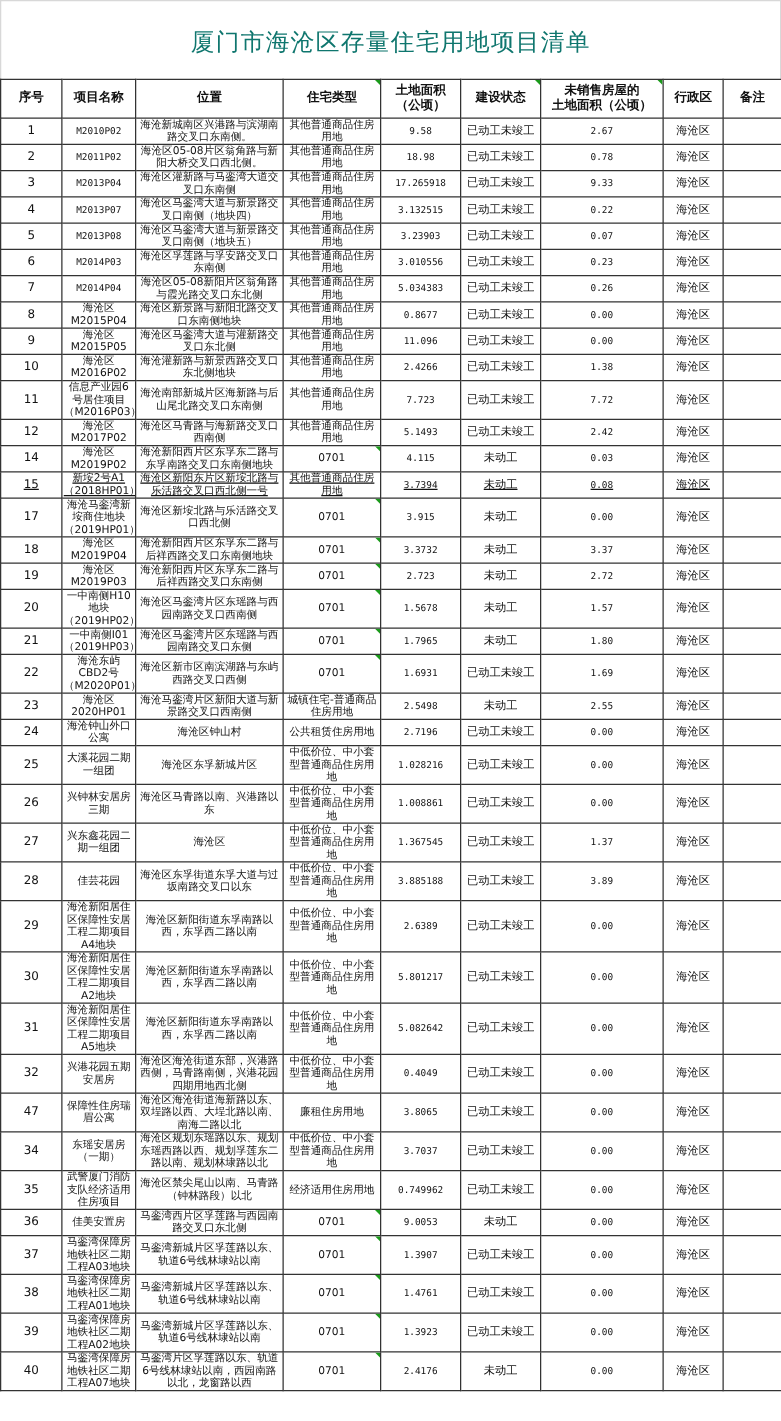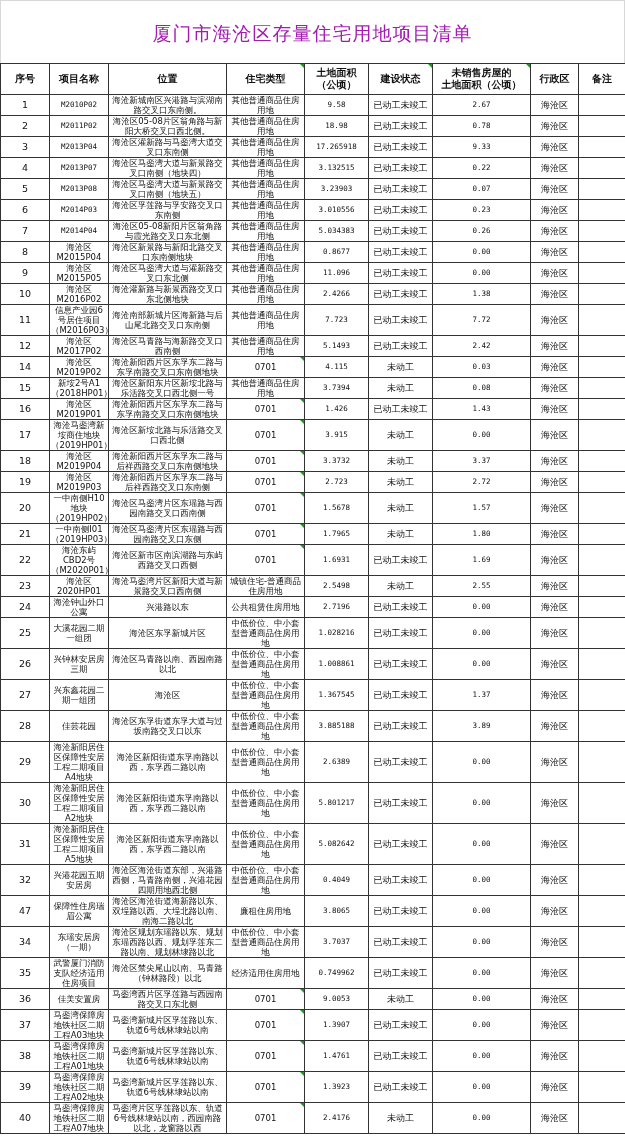--- a/index.html
+++ b/index.html
@@ -1,19 +1,19 @@
 <!DOCTYPE html>
 <html><head>
 <meta charset="utf-8">
 <style>
   html, body { margin: 0; padding: 0; background: #ffffff; }
   body { width: 625px; height: 1137px; overflow: hidden; font-family: "DejaVu Sans", "Liberation Sans", sans-serif; color: #111; }
   .sheet { position: relative; width: 625px; height: 1137px; }
   .title-area { height: 63px; display: flex; align-items: center; justify-content: center; border-top: 1px solid #d8d8d8; border-left: 1px solid #d8d8d8; border-right: 1px solid #d8d8d8; box-sizing: border-box; }
-  .title { font-size: 19px; letter-spacing: 1px; padding-top: 4px; color: #a21caf; }
+  .title { font-size: 19px; letter-spacing: 1px; padding-top: 4px; color: #0f766e; }
   table { border-collapse: collapse; table-layout: fixed; width: 625px; }
   td, th { border: 1px solid #333; padding: 0 1px; text-align: center; vertical-align: middle; overflow: hidden; line-height: 10px; font-size: 8.5px; font-weight: normal; }
   th { font-weight: bold; font-size: 10px; line-height: 12px; height: 30px; }
   td.num { font-size: 9.5px; }
   td.mono { font-family: "DejaVu Sans Mono", "Liberation Mono", monospace; font-size: 7.5px; }
   td.status, td.district { font-size: 9px; }
   .note-mark { position: relative; }
   .note-mark::after { content: ""; position: absolute; top: 0; right: 0; width: 0; height: 0; border-top: 4px solid #1a9a1a; border-left: 4px solid transparent; }
 </style>
 </head>
@@ -185,39 +185,28 @@
           <td class="num">14</td>
           <td>海沧区 M2019P02</td>
           <td>海沧新阳西片区东孚东二路与东孚南路交叉口东南侧地块</td>
           <td class="note-mark">0701</td>
           <td class="mono">4.115</td>
           <td class="status">未动工</td>
           <td class="mono">0.03</td>
           <td class="district">海沧区</td>
           <td></td>
         </tr>
-        <tr style="height: 21px;">
+        <tr style="height: 21px; text-decoration: underline;">
           <td class="num">15</td>
           <td>新垵2号A1（2018HP01）</td>
           <td>海沧区新阳东片区新垵北路与乐活路交叉口西北侧一号</td>
           <td>其他普通商品住房用地</td>
           <td class="mono">3.7394</td>
           <td class="status">未动工</td>
           <td class="mono">0.08</td>
-          <td class="district">海沧区</td>
-          <td></td>
-        </tr>
-        <tr style="height: 20px;">
-          <td class="num">16</td>
-          <td>海沧区 M2019P01</td>
-          <td>海沧新阳西片区东孚东二路与东孚南路交叉口东南侧地块</td>
-          <td class="note-mark">0701</td>
-          <td class="mono">1.426</td>
-          <td class="status">已动工未竣工</td>
-          <td class="mono">1.43</td>
           <td class="district">海沧区</td>
           <td></td>
         </tr>
         <tr style="height: 31px;">
           <td class="num">17</td>
           <td>海沧马銮湾新垵商住地块（2019HP01）</td>
           <td>海沧区新垵北路与乐活路交叉口西北侧</td>
           <td class="note-mark">0701</td>
           <td class="mono">3.915</td>
           <td class="status">未动工</td>
@@ -287,21 +276,21 @@
           <td>城镇住宅-普通商品住房用地</td>
           <td class="mono">2.5498</td>
           <td class="status">未动工</td>
           <td class="mono">2.55</td>
           <td class="district">海沧区</td>
           <td></td>
         </tr>
         <tr style="height: 20px;">
           <td class="num">24</td>
           <td>海沧钟山外口公寓</td>
-          <td>兴港路以东</td>
+          <td>海沧区钟山村</td>
           <td>公共租赁住房用地</td>
           <td class="mono">2.7196</td>
           <td class="status">已动工未竣工</td>
           <td class="mono">0.00</td>
           <td class="district">海沧区</td>
           <td></td>
         </tr>
         <tr style="height: 20px;">
           <td class="num">25</td>
           <td>大溪花园二期一组团</td>
@@ -309,21 +298,21 @@
           <td>中低价位、中小套型普通商品住房用地</td>
           <td class="mono">1.028216</td>
           <td class="status">已动工未竣工</td>
           <td class="mono">0.00</td>
           <td class="district">海沧区</td>
           <td></td>
         </tr>
         <tr style="height: 21px;">
           <td class="num">26</td>
           <td>兴钟林安居房三期</td>
-          <td>海沧区马青路以南、西园南路以北</td>
+          <td>海沧区马青路以南、兴港路以东</td>
           <td>中低价位、中小套型普通商品住房用地</td>
           <td class="mono">1.008861</td>
           <td class="status">已动工未竣工</td>
           <td class="mono">0.00</td>
           <td class="district">海沧区</td>
           <td></td>
         </tr>
         <tr style="height: 20px;">
           <td class="num">27</td>
           <td>兴东鑫花园二期一组团</td>

